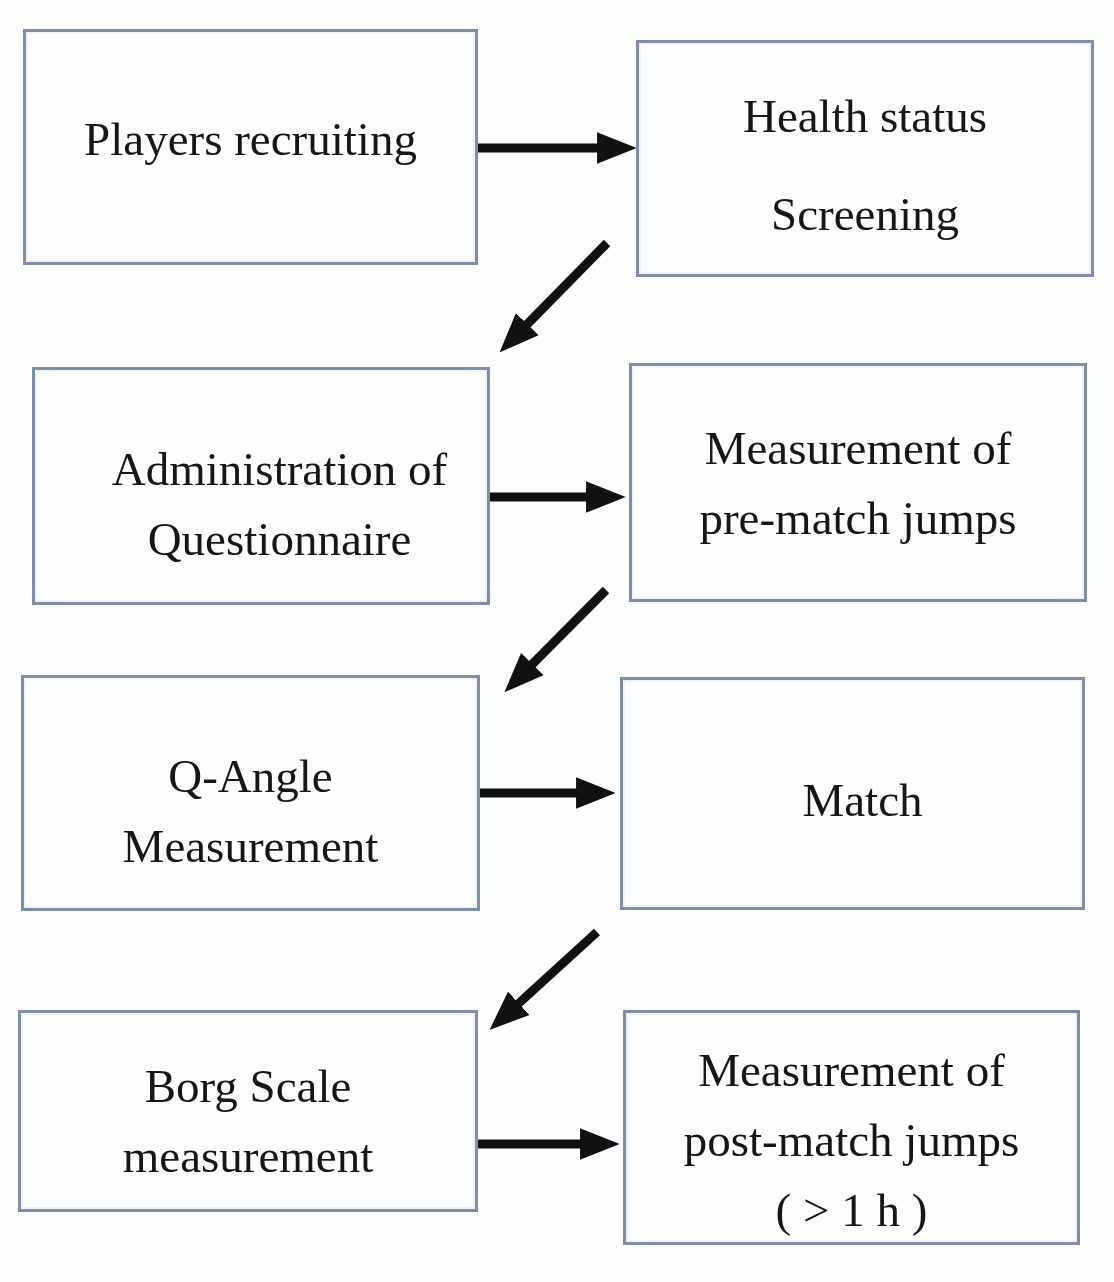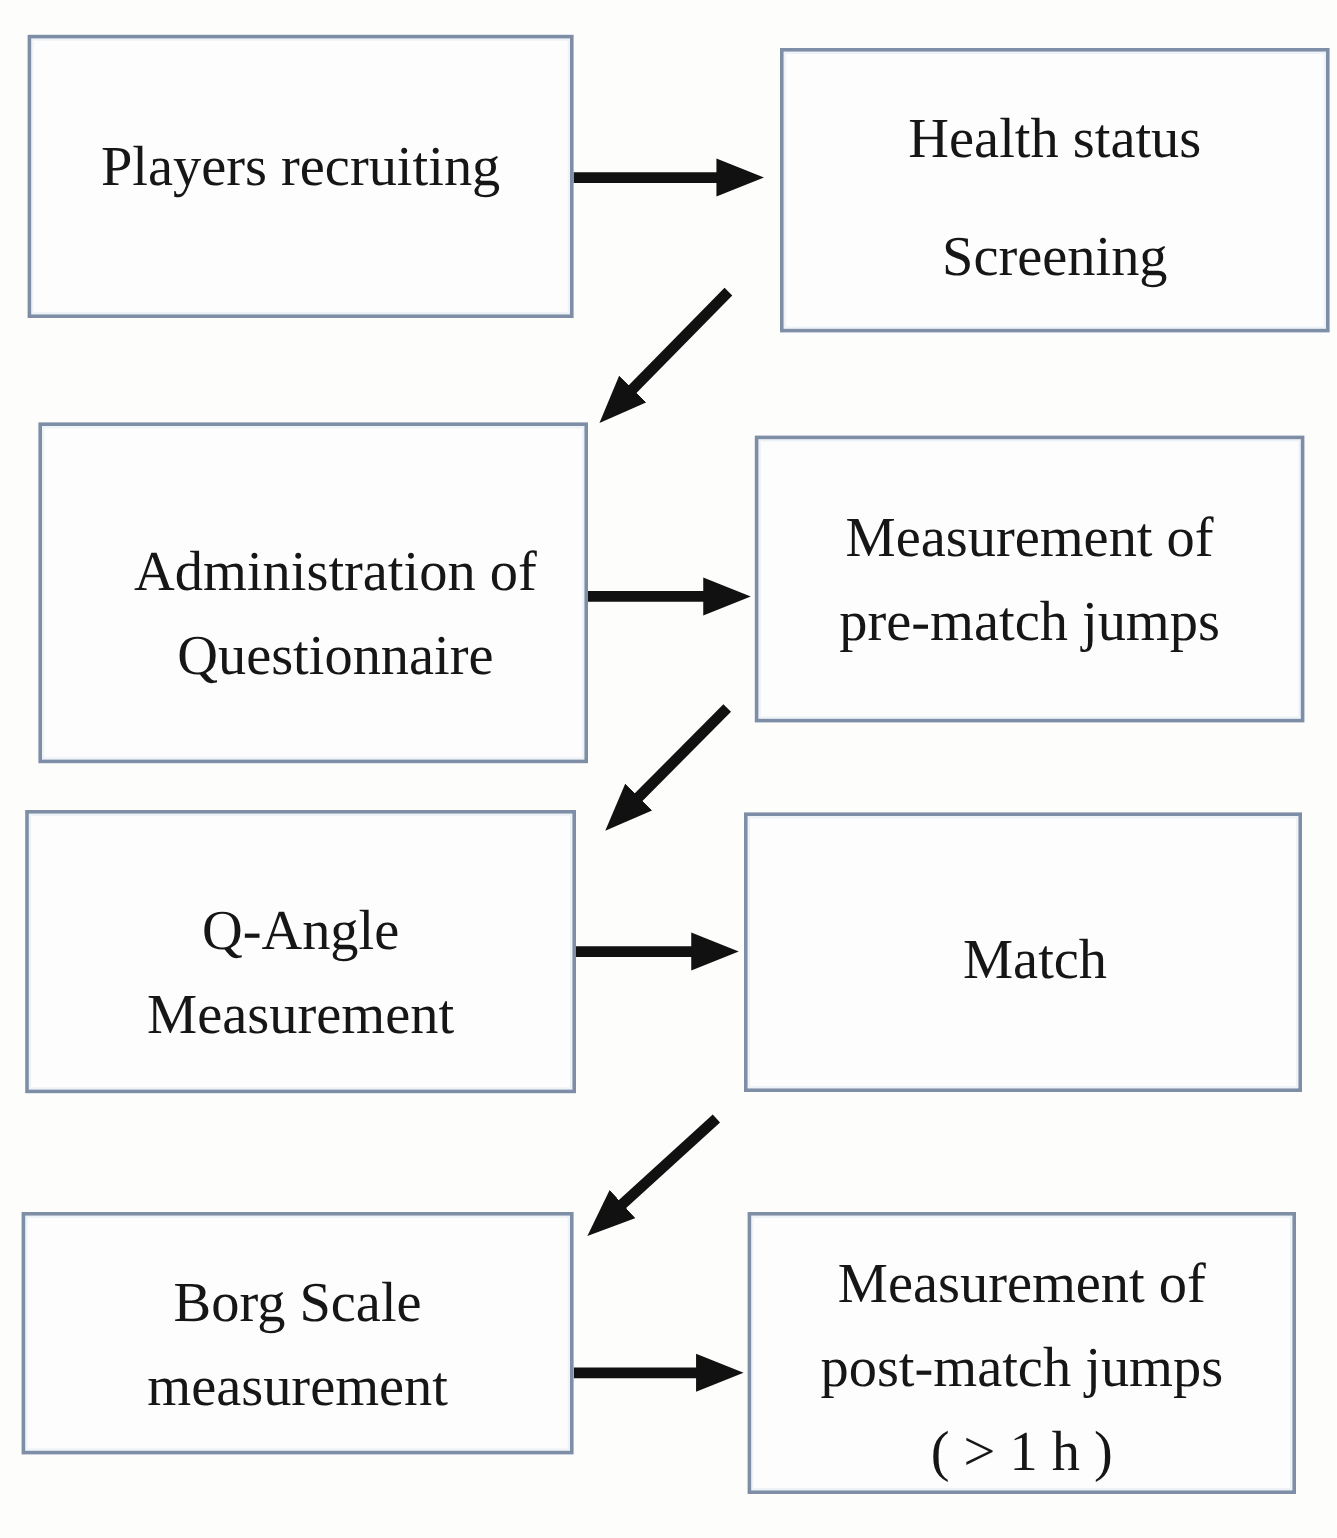--- a/index.html
+++ b/index.html
@@ -67,26 +67,26 @@
     <line x1="606" y1="590" x2="529.5" y2="667" marker-end="url(#ah)"></line>
     <line x1="480" y1="793" x2="580" y2="793" marker-end="url(#ah)"></line>
     <line x1="597" y1="932" x2="515.8" y2="1006" marker-end="url(#ah)"></line>
     <line x1="478" y1="1144" x2="584" y2="1144" marker-end="url(#ah)"></line>
   </svg>
 
   <div class="node" style="left:23px;top:29px;width:455px;height:236px;justify-content:flex-start;padding-top:72px;">
     <span class="line">Players recruiting</span>
   </div>
 
-  <div class="node" style="left:650px;top:40px;width:458px;height:237px;padding-top:12px;gap:28px;">
+  <div class="node" style="left:636px;top:40px;width:458px;height:237px;padding-top:12px;gap:28px;">
     <span class="line">Health status</span>
     <span class="line">Screening</span>
   </div>
 
-  <div class="node" style="left:32px;top:352px;width:458px;height:284px;padding-top:36px;padding-left:37px;">
+  <div class="node" style="left:32px;top:367px;width:458px;height:238px;padding-top:36px;padding-left:37px;">
     <span class="line">Administration of</span>
     <span class="line">Questionnaire</span>
   </div>
 
   <div class="node" style="left:629px;top:363px;width:458px;height:239px;">
     <span class="line">Measurement of</span>
     <span class="line">pre-match jumps</span>
   </div>
 
   <div class="node" style="left:21px;top:675px;width:459px;height:236px;padding-top:36px;">

